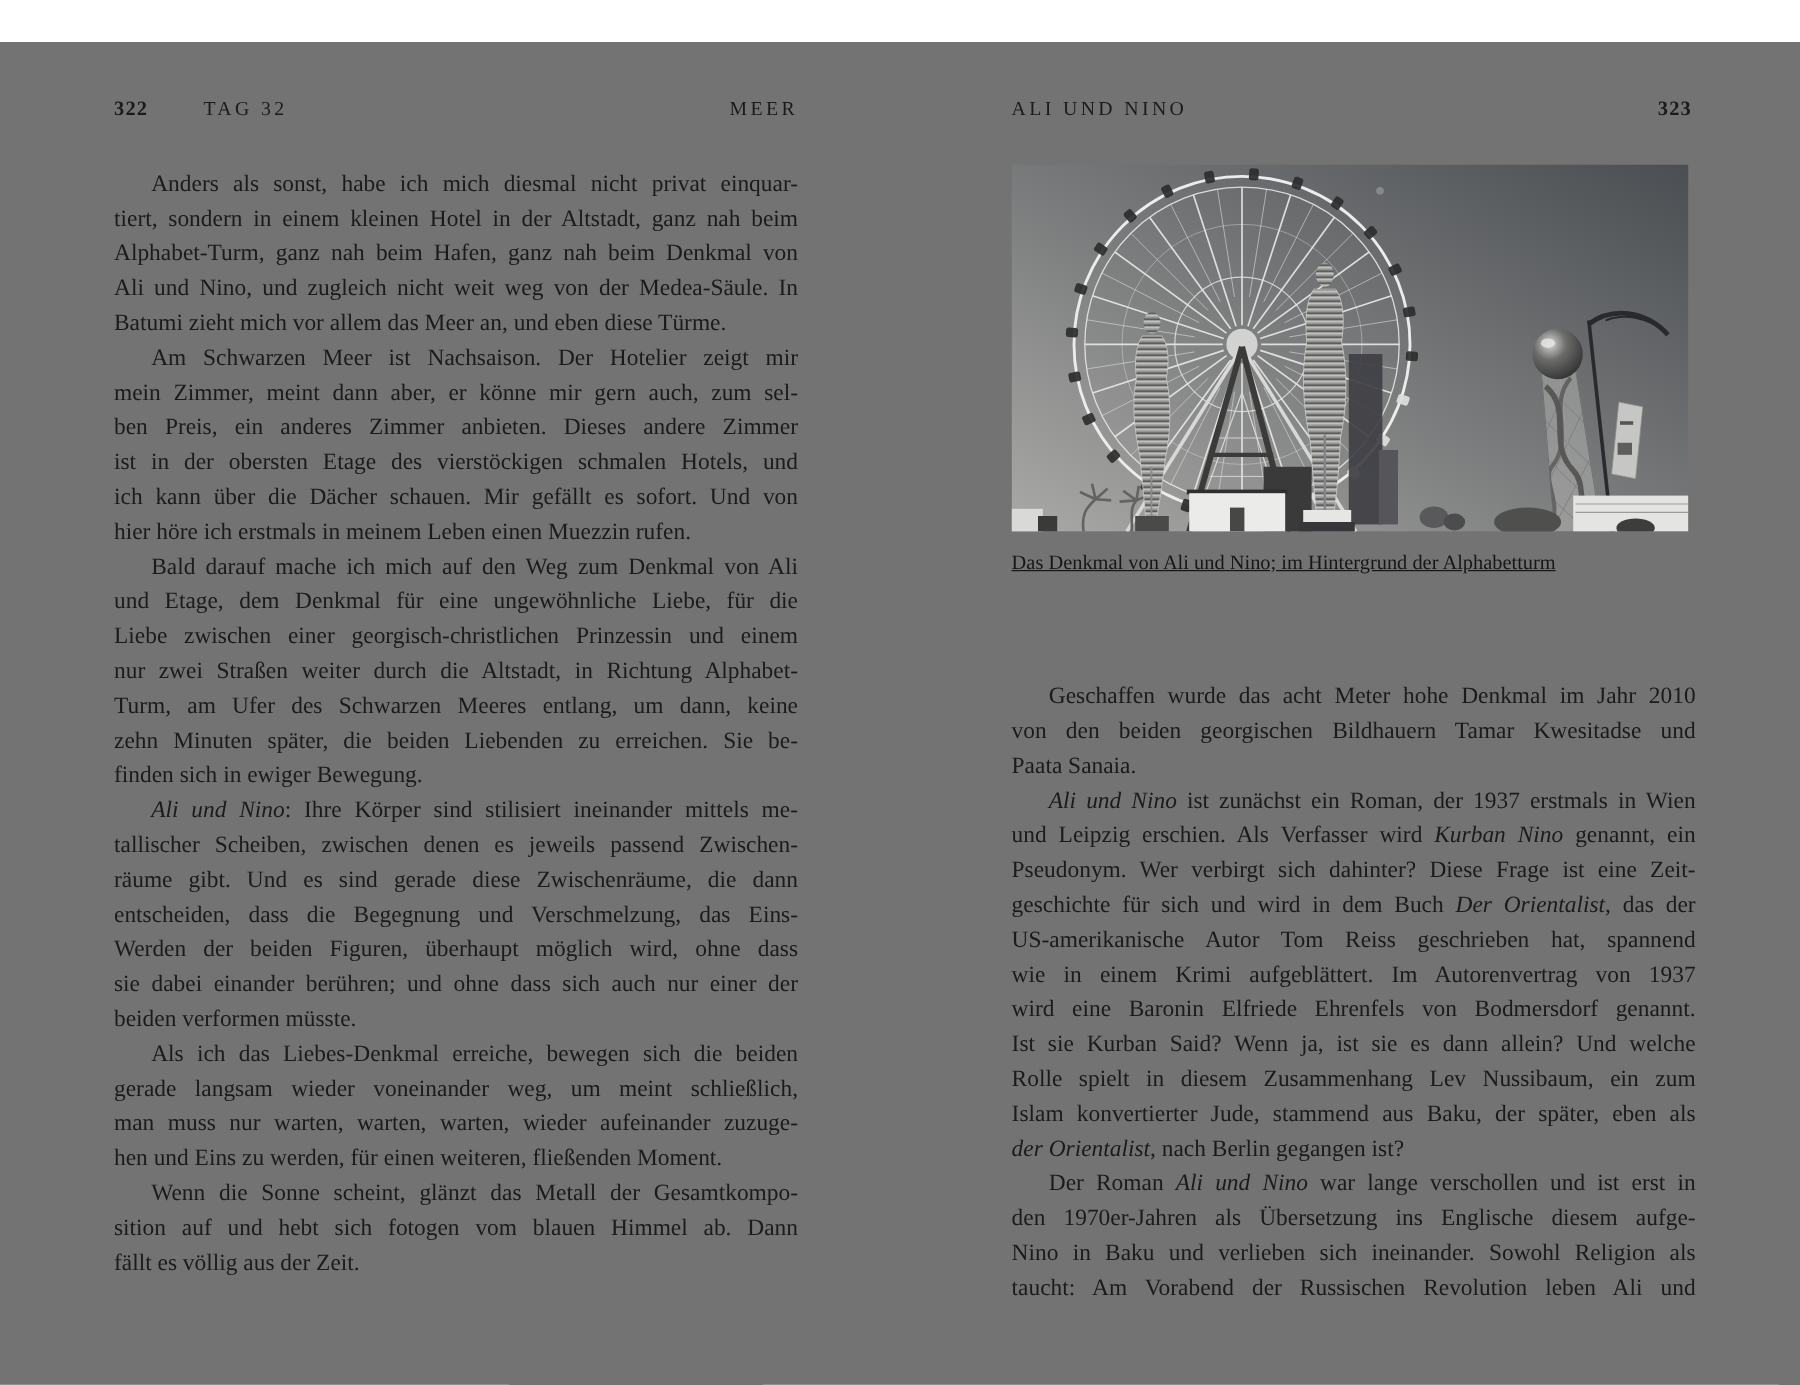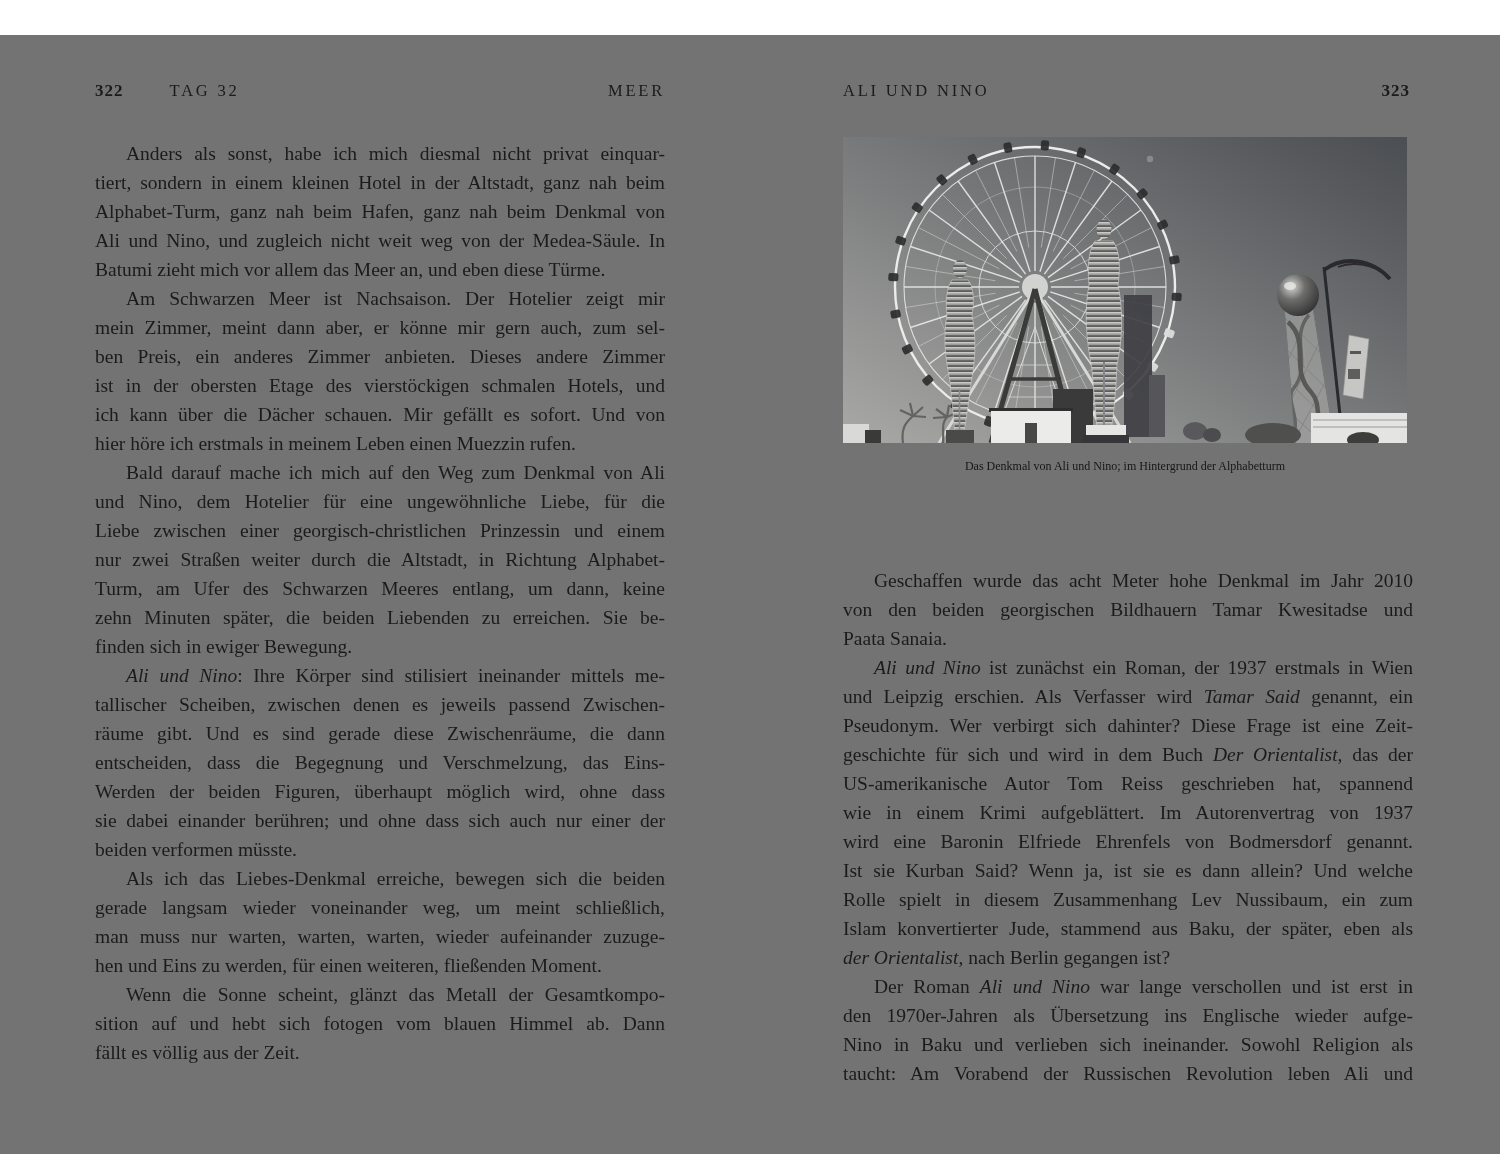--- a/index.html
+++ b/index.html
@@ -26,21 +26,21 @@
   .textcol-left{left:95px;top:104px;}
   .textcol-right{left:843px;top:531px;}
   .line{text-align:justify;text-align-last:justify;height:29px;white-space:normal;overflow:visible;}
   .line.indent{text-indent:31px;}
   .line.para-end{text-align-last:left;}
   em{font-style:italic;}
 
   
   .photo-wrap{position:absolute;left:843px;top:102px;width:564px;height:306px;}
   .photo-wrap svg{display:block;}
-  .caption{position:absolute;left:843px;top:424px;width:564px;text-align:center;font-size:12px;color:#161616;}
+  .caption{position:absolute;left:843px;top:424px;width:564px;text-align:left;font-size:17px;color:#161616;text-decoration:underline;}
 </style>
 </head>
 <body>
 
 <div class="spread">
 
   <div class="runrow runrow-left">
     <span class="pagenum">322</span>
     <span class="sep"></span>
     <span class="runhead">TAG 32</span>
@@ -58,21 +58,21 @@
       <div class="line"><span>Alphabet-Turm, ganz nah beim Hafen, ganz nah beim Denkmal von</span></div>
       <div class="line"><span>Ali und Nino, und zugleich nicht weit weg von der Medea-Säule. In</span></div>
       <div class="line para-end"><span>Batumi zieht mich vor allem das Meer an, und eben diese Türme.</span></div>
       <div class="line indent"><span>Am Schwarzen Meer ist Nachsaison. Der Hotelier zeigt mir</span></div>
       <div class="line"><span>mein Zimmer, meint dann aber, er könne mir gern auch, zum sel-</span></div>
       <div class="line"><span>ben Preis, ein anderes Zimmer anbieten. Dieses andere Zimmer</span></div>
       <div class="line"><span>ist in der obersten Etage des vierstöckigen schmalen Hotels, und</span></div>
       <div class="line"><span>ich kann über die Dächer schauen. Mir gefällt es sofort. Und von</span></div>
       <div class="line para-end"><span>hier höre ich erstmals in meinem Leben einen Muezzin rufen.</span></div>
       <div class="line indent"><span>Bald darauf mache ich mich auf den Weg zum Denkmal von Ali</span></div>
-      <div class="line"><span>und Nino, dem Hotelier für eine ungewöhnliche Liebe, für die</span></div>
+      <div class="line"><span>und Etage, dem Denkmal für eine ungewöhnliche Liebe, für die</span></div>
       <div class="line"><span>Liebe zwischen einer georgisch-christlichen Prinzessin und einem</span></div>
       <div class="line"><span>nur zwei Straßen weiter durch die Altstadt, in Richtung Alphabet-</span></div>
       <div class="line"><span>Turm, am Ufer des Schwarzen Meeres entlang, um dann, keine</span></div>
       <div class="line"><span>zehn Minuten später, die beiden Liebenden zu erreichen. Sie be-</span></div>
       <div class="line para-end"><span>finden sich in ewiger Bewegung.</span></div>
       <div class="line indent"><em>Ali und Nino</em><span>: Ihre Körper sind stilisiert ineinander mittels me-</span></div>
       <div class="line"><span>tallischer Scheiben, zwischen denen es jeweils passend Zwischen-</span></div>
       <div class="line"><span>räume gibt. Und es sind gerade diese Zwischenräume, die dann</span></div>
       <div class="line"><span>entscheiden, dass die Begegnung und Verschmelzung, das Eins-</span></div>
       <div class="line"><span>Werden der beiden Figuren, überhaupt möglich wird, ohne dass</span></div>
@@ -271,29 +271,29 @@
     </svg>
   </div>
 
   <div class="caption">Das Denkmal von Ali und Nino; im Hintergrund der Alphabetturm</div>
 
   <div class="textcol textcol-right" id="right-col">
       <div class="line indent"><span>Geschaffen wurde das acht Meter hohe Denkmal im Jahr 2010</span></div>
       <div class="line"><span>von den beiden georgischen Bildhauern Tamar Kwesitadse und</span></div>
       <div class="line para-end"><span>Paata Sanaia.</span></div>
       <div class="line indent"><em>Ali und Nino</em><span> ist zunächst ein Roman, der 1937 erstmals in Wien</span></div>
-      <div class="line"><span>und Leipzig erschien. Als Verfasser wird </span><em>Tamar Said</em><span> genannt, ein</span></div>
+      <div class="line"><span>und Leipzig erschien. Als Verfasser wird </span><em>Kurban Nino</em><span> genannt, ein</span></div>
       <div class="line"><span>Pseudonym. Wer verbirgt sich dahinter? Diese Frage ist eine Zeit-</span></div>
       <div class="line"><span>geschichte für sich und wird in dem Buch </span><em>Der Orientalist</em><span>, das der</span></div>
       <div class="line"><span>US-amerikanische Autor Tom Reiss geschrieben hat, spannend</span></div>
       <div class="line"><span>wie in einem Krimi aufgeblättert. Im Autorenvertrag von 1937</span></div>
       <div class="line"><span>wird eine Baronin Elfriede Ehrenfels von Bodmersdorf genannt.</span></div>
       <div class="line"><span>Ist sie Kurban Said? Wenn ja, ist sie es dann allein? Und welche</span></div>
       <div class="line"><span>Rolle spielt in diesem Zusammenhang Lev Nussibaum, ein zum</span></div>
       <div class="line"><span>Islam konvertierter Jude, stammend aus Baku, der später, eben als</span></div>
       <div class="line para-end"><em>der Orientalist</em><span>, nach Berlin gegangen ist?</span></div>
       <div class="line indent"><span>Der Roman </span><em>Ali und Nino</em><span> war lange verschollen und ist erst in</span></div>
-      <div class="line"><span>den 1970er-Jahren als Übersetzung ins Englische wieder aufge-</span></div>
+      <div class="line"><span>den 1970er-Jahren als Übersetzung ins Englische diesem aufge-</span></div>
       <div class="line"><span>Nino in Baku und verlieben sich ineinander. Sowohl Religion als</span></div>
       <div class="line"><span>taucht: Am Vorabend der Russischen Revolution leben Ali und</span></div>
     </div>
 
 </div>
 
 </body></html>

